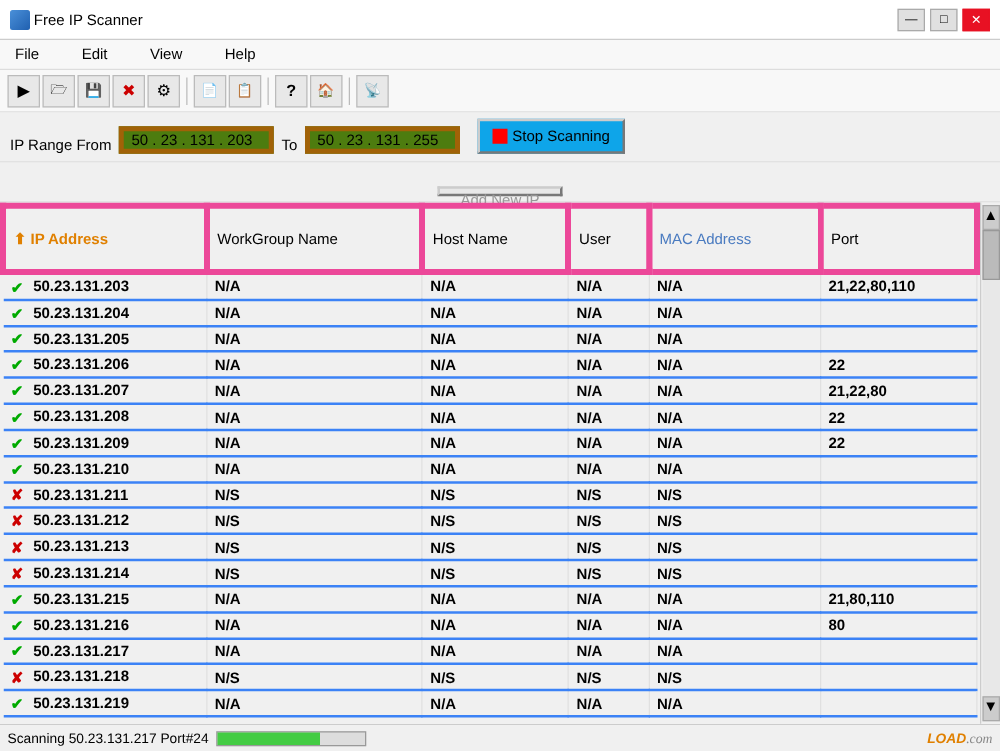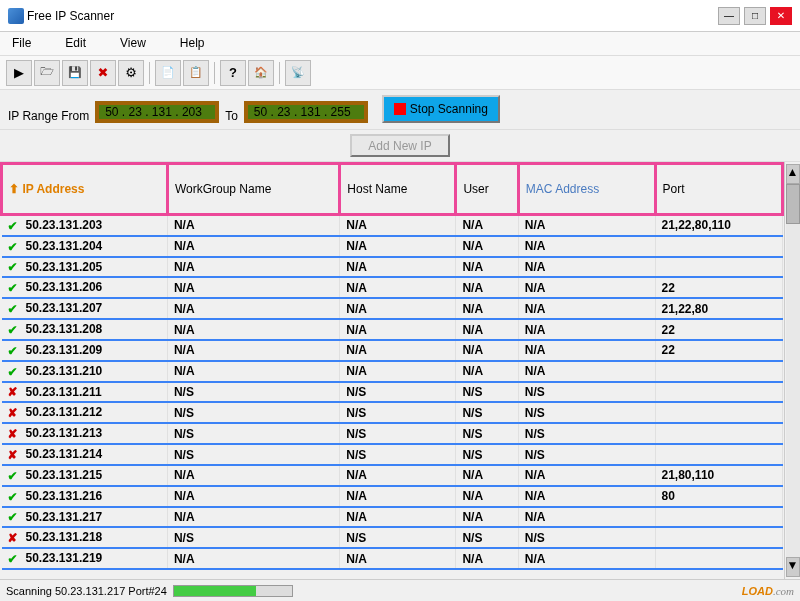--- a/index.html
+++ b/index.html
@@ -142,29 +142,30 @@
       border-bottom: 1px solid #ddd;
       height: 32px;
     }
     .add-ip-btn {
       background: #e8e8e8;
       border: 2px outset #ccc;
       padding: 2px 16px;
       cursor: pointer;
       font-size: 12px;
       color: #999;
+      margin-top: 15px;
     }
     table {
       width: 100%;
       border-collapse: collapse;
       font-size: 12px;
     }
     thead th {
       background: #f0f0f0;
-      border: 3px solid #ec4899;
+      border: 5px solid #ec4899;
       padding: 17px 6px;
       text-align: left;
       font-weight: normal;
       color: #000;
       position: sticky;
       top: 0;
       white-space: nowrap;
     }
     thead th:first-child {
       color: #e08000;

